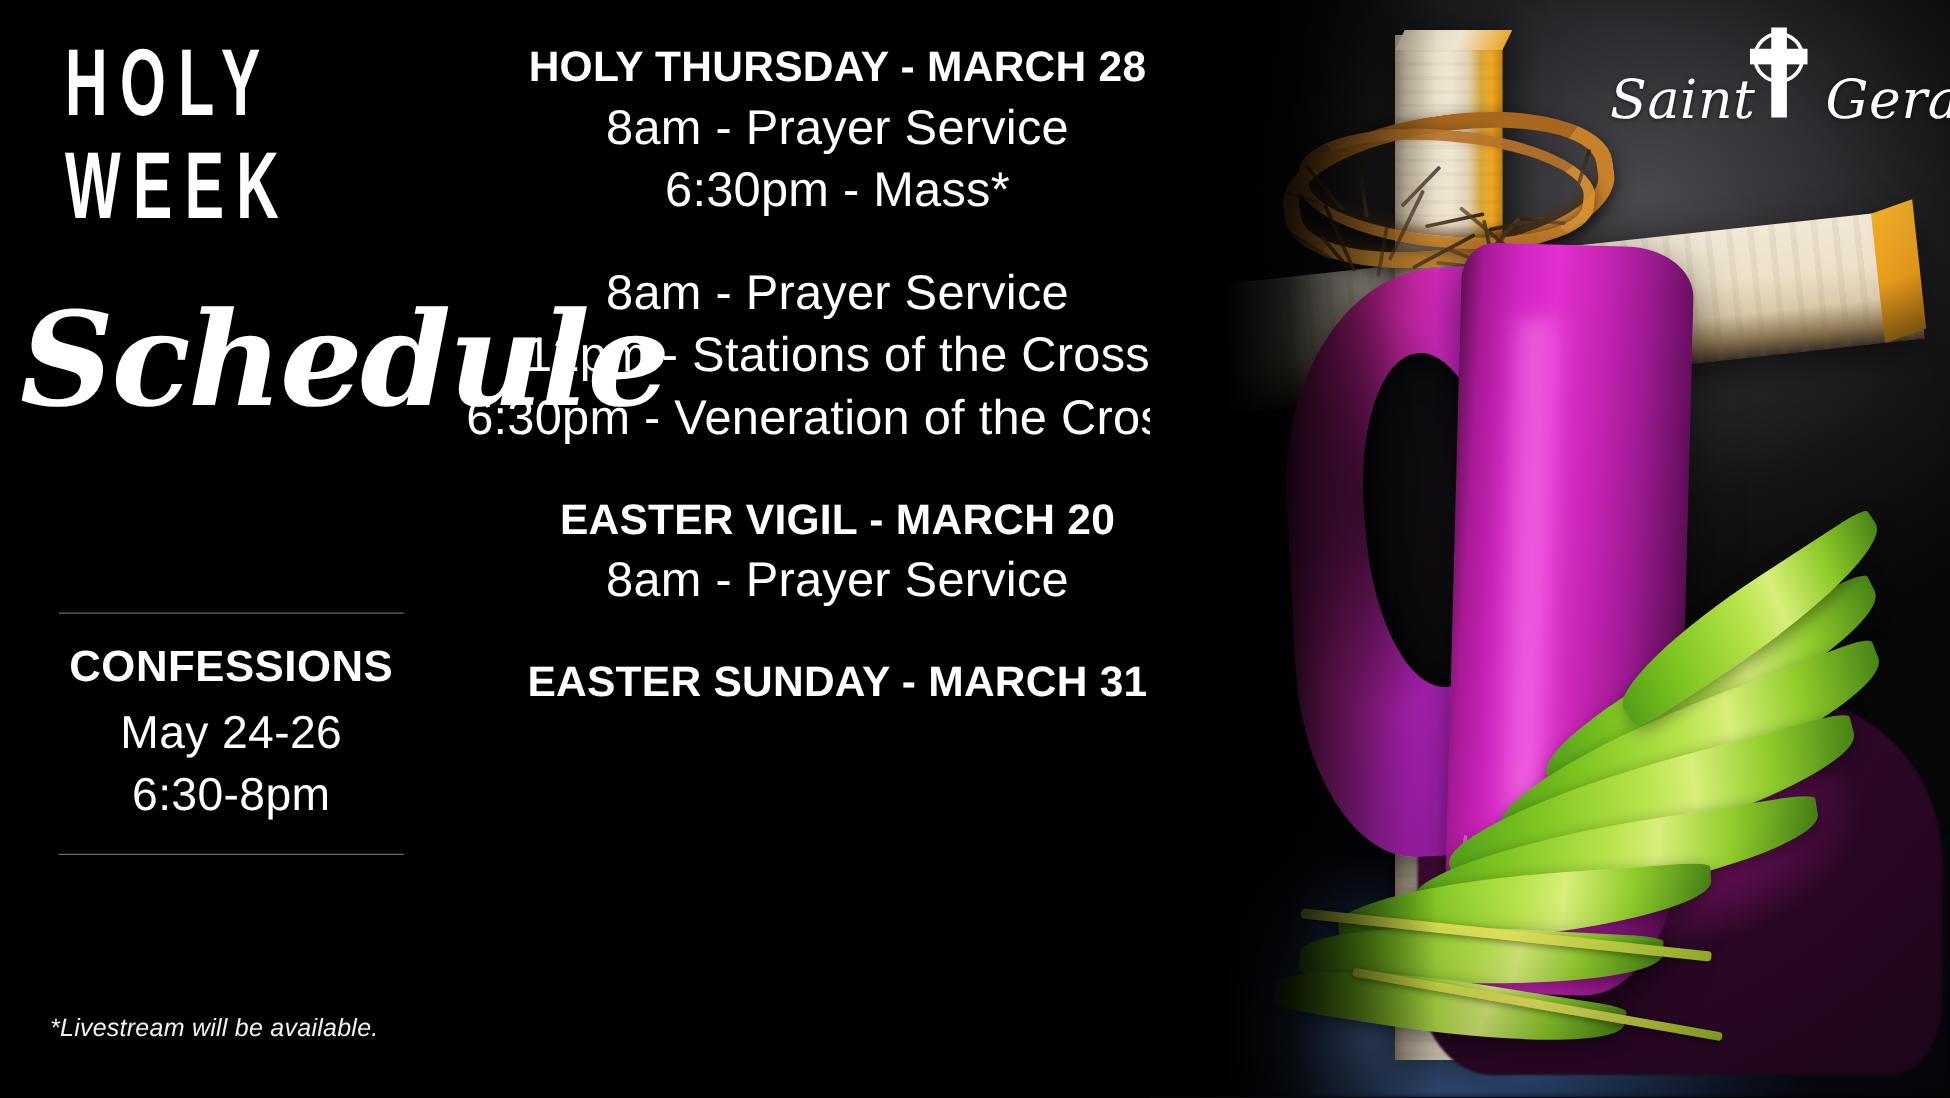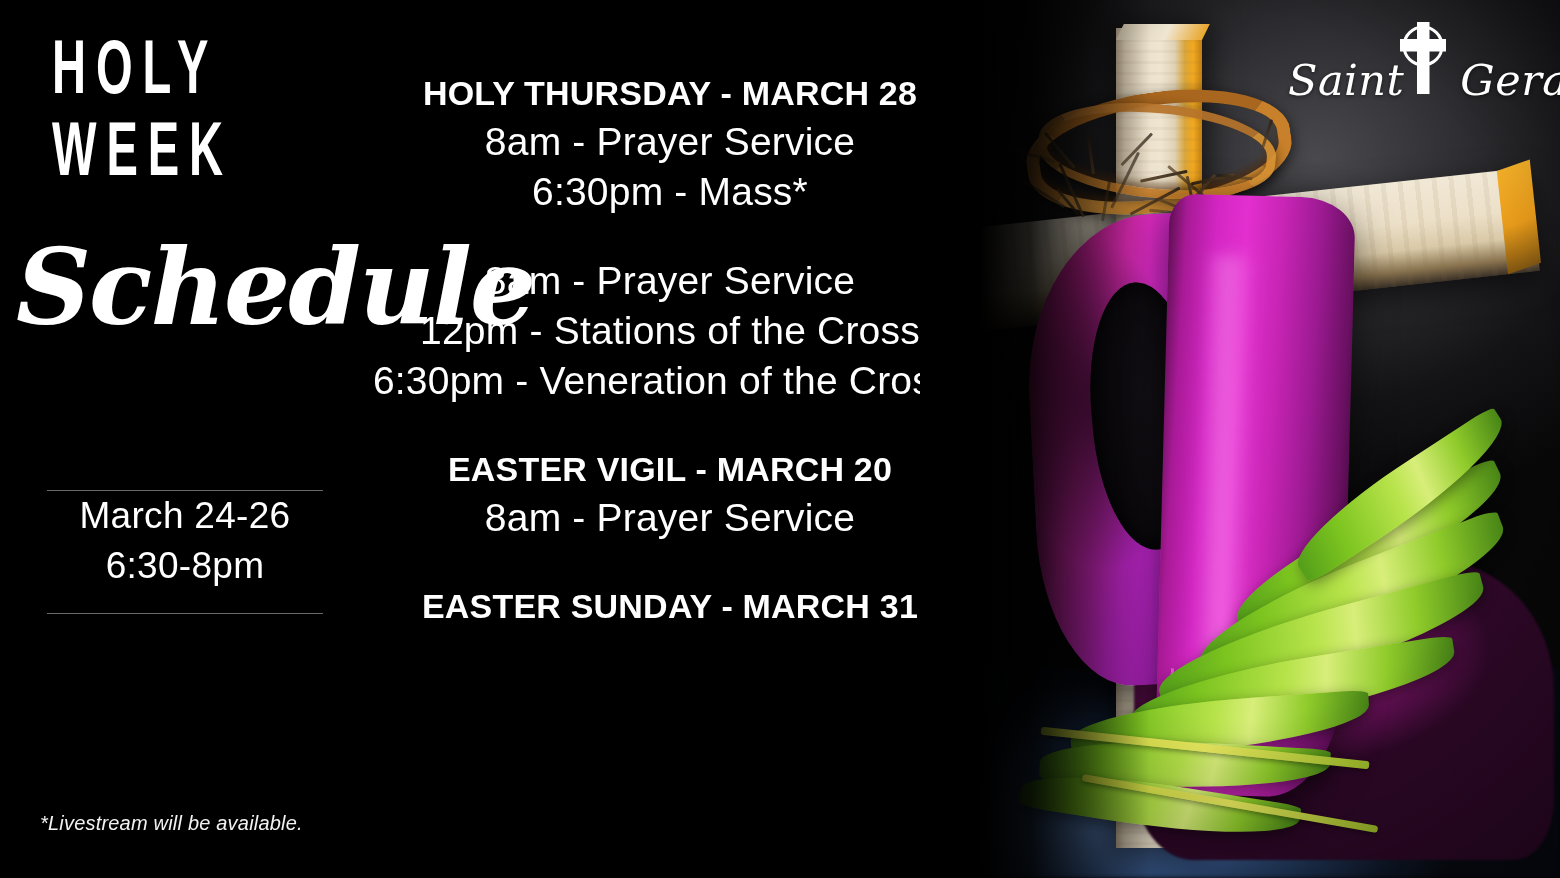--- a/index.html
+++ b/index.html
@@ -216,21 +216,21 @@
     left:40px; top:812px;
     font-size:20px; font-style:italic; font-weight:300;
     letter-spacing:.2px; color:#f2f2f2;
   }
 
   
   #schedcol {
     position:absolute; left:345px; top:30px;
     width:650px; text-align:center; z-index:35;
   }
-  .sect { margin-bottom:32px;margin-top:39px; }
+  .sect { margin-bottom:32px; }
   .sect:last-child { margin-bottom:0; }
   .sect-head {
     font-size:34px; font-weight:700; letter-spacing:.2px;
     line-height:48px; white-space:nowrap;
   }
   .sect-line {
     font-size:39px; font-weight:300; letter-spacing:.2px;
     line-height:50px; white-space:nowrap;
   }
 
@@ -331,21 +331,22 @@
 
   <div id="holyweek" class="blk">
     <div>HOLY</div>
     <div>WEEK</div>
   </div>
 
   <div id="schedule" class="blk">Schedule</div>
 
   <div id="confessions" class="blk">
     <div class="rule"></div>
-    <div class="ln">March 24-26</div>
+    <div class="title">CONFESSIONS</div>
+    <div class="ln">May 24-26</div>
     <div class="ln">6:30-8pm</div>
     <div class="rule bottom"></div>
   </div>
 
   <div id="footnote" class="blk">*Livestream will be available.</div>
 
   <div id="schedcol">
       <div class="sect">
         <div class="sect-head">HOLY THURSDAY - MARCH 28</div>
         <div class="sect-line">8am - Prayer Service</div>

